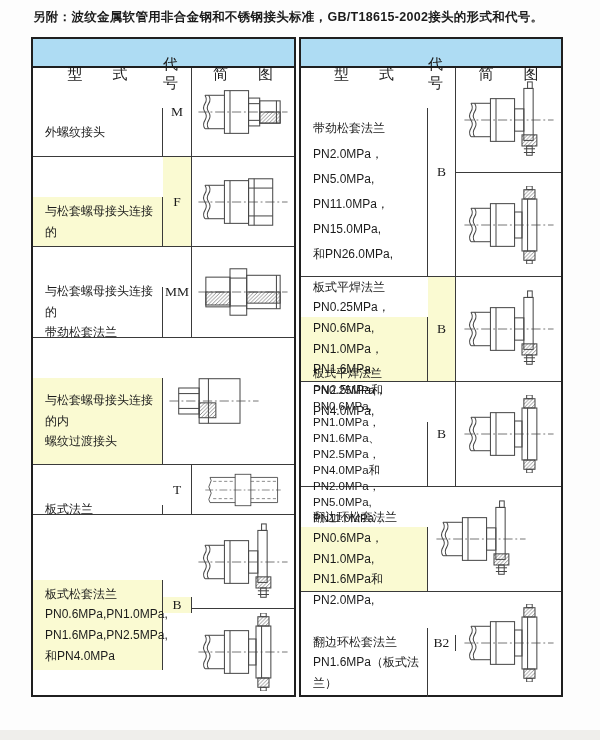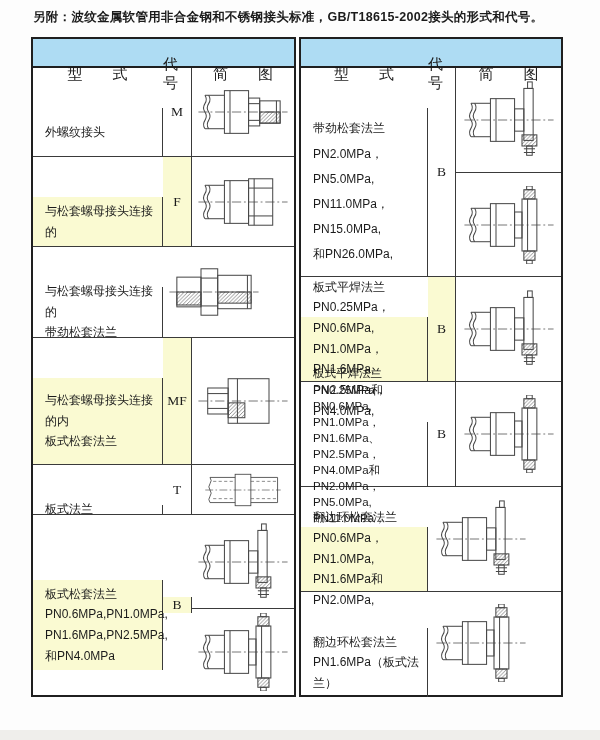--- a/index.html
+++ b/index.html
@@ -104,20 +104,21 @@
                   <line x1="62" y1="17" x2="62" y2="67"></line>
                 </g>
               </svg>
             </div>
         </div>
       </div>
 
       <div class="row" style="height:91px">
         <div class="cell type w-type">与松套螺母接头连接的
 带劲松套法兰</div>
+        <div class="cell code w-code">MM</div>
         <div class="cell diag w-diag">
           <div class="dwrap">
               <svg viewBox="0 0 100 84" width="94" height="78">
                 <defs>
                   <pattern id="hx" width="4" height="4" patternUnits="userSpaceOnUse">
                     <path d="M0,4 L4,0" stroke="#555" stroke-width="0.7"></path>
                   </pattern>
                 </defs>
                 <g stroke="#474747" stroke-width="1.1" fill="none">
                   <line x1="2" y1="42" x2="98" y2="42" stroke-dasharray="10 3 2 3" stroke-width="0.8"></line>
@@ -130,22 +131,21 @@
                   <rect x="54" y="42" width="36" height="12" fill="url(#hx)"></rect>
                   <line x1="86" y1="24" x2="86" y2="60"></line>
                 </g>
               </svg>
             </div>
         </div>
       </div>
 
       <div class="row hl" style="height:127px">
         <div class="cell type w-type">与松套螺母接头连接的内
-板式松套法兰</div>
-        <div class="cell code w-code">MF</div>
+螺纹过渡接头</div>
         <div class="cell diag w-diag">
           <div class="dwrap">
               <svg viewBox="0 0 100 84" width="94" height="78">
                 <defs>
                   <pattern id="hx" width="4" height="4" patternUnits="userSpaceOnUse">
                     <path d="M0,4 L4,0" stroke="#555" stroke-width="0.7"></path>
                   </pattern>
                 </defs>
                 <g stroke="#474747" stroke-width="1.1" fill="none">
                   <line x1="2" y1="42" x2="98" y2="42" stroke-dasharray="10 3 2 3" stroke-width="0.8"></line>
@@ -420,20 +420,21 @@
                   <line x1="66" y1="77" x2="78" y2="77"></line>
                 </g>
               </svg>
             </div>
         </div>
       </div>
 
       <div class="row" style="height:101px">
         <div class="cell type w-type">翻边环松套法兰
 PN1.6MPa（板式法兰）</div>
+        <div class="cell code w-code">B2</div>
         <div class="cell diag w-diag">
           <div class="dwrap">
               <svg viewBox="0 0 100 84" width="94" height="78">
                 <defs>
                   <pattern id="hx" width="4" height="4" patternUnits="userSpaceOnUse">
                     <path d="M0,4 L4,0" stroke="#555" stroke-width="0.7"></path>
                   </pattern>
                 </defs>
                 <g stroke="#474747" stroke-width="1.1" fill="none">
                   <line x1="2" y1="42" x2="98" y2="42" stroke-dasharray="10 3 2 3" stroke-width="0.8"></line>

